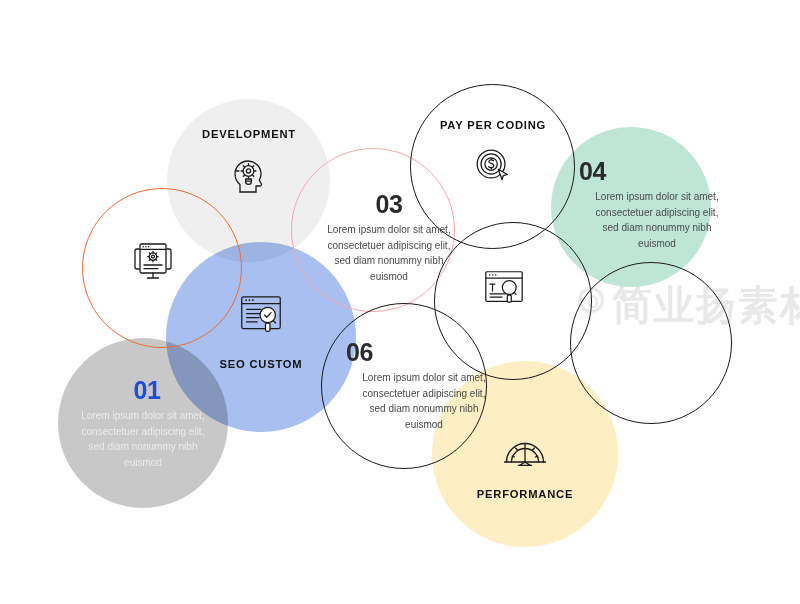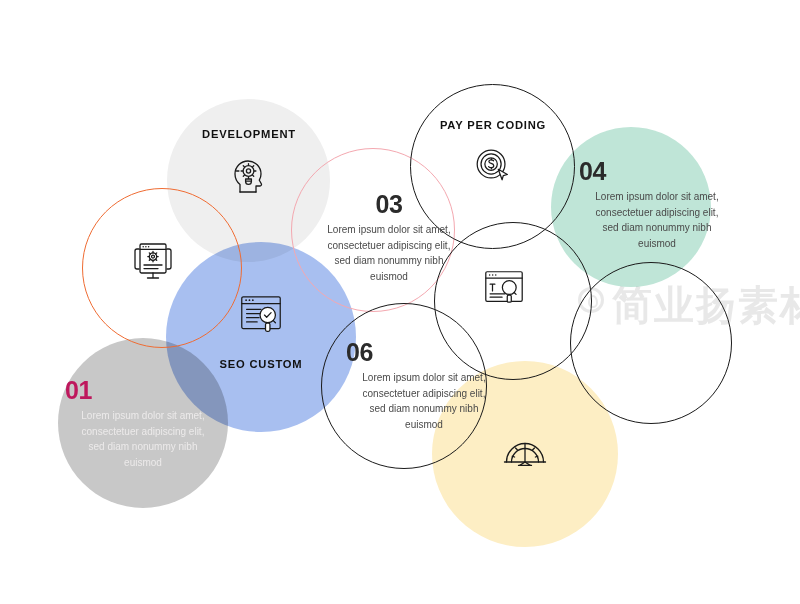--- a/index.html
+++ b/index.html
@@ -19,21 +19,21 @@
   
   .numblock{position:absolute;width:172px;text-align:center;}
   .numblock .num{
     font-size:25px;font-weight:bold;color:#2b2b2b;
     letter-spacing:-0.5px;line-height:1;margin-bottom:5px;
   }
   .numblock .body{
     font-size:10px;color:#4a4a4a;line-height:1.55;
   }
   .numblock.left-num .num{text-align:left;padding-left:8px;}
-  .numblock.ghost .num{color:#be185d;}
+  .numblock.ghost .num{color:#1d4ed8;text-align:center;}
   .numblock.ghost .body{color:#eceaea;}
 
   
   .svc{position:absolute;text-align:center;width:190px;}
   .svc .lbl{
     font-size:11.2px;font-weight:bold;color:#111111;
     letter-spacing:0.8px;white-space:nowrap;
   }
   .svc .ico{display:block;margin:0 auto;}
   .svc.icon-below .lbl{margin-bottom:11px;}
@@ -187,20 +187,21 @@
       <svg width="48" height="40" viewBox="0 0 48 40" fill="none" stroke="#1a1a1a" stroke-width="1.3" stroke-linecap="round" stroke-linejoin="round">
         <path d="M5.5 31 a18.5 18.5 0 0 1 37 0"></path>
         <path d="M10.5 31 a13.5 13.5 0 0 1 27 0"></path>
         <path d="M3.5 31 H44.5"></path>
         <path d="M24 12.5 V31"></path>
         <path d="M24 31 l-5.2 3.4 M24 31 l5.2 3.4"></path>
         <path d="M14.5 17 l1.8 1.8 M33.5 17 l-1.8 1.8 M11.2 25.2 l2.4 0.8 M36.8 25.2 l-2.4 0.8"></path>
         <path d="M17.5 34.4 H30.5"></path>
       </svg>
     </span>
+    <div class="lbl">PERFORMANCE</div>
   </div>
 
   <span class="ico" style="position:absolute;left:126px;top:234px;">
     <svg width="54" height="54" viewBox="0 0 54 54" fill="none" stroke="#1a1a1a" stroke-width="1.3" stroke-linecap="round" stroke-linejoin="round">
       <path d="M9 17 a2 2 0 0 1 2-2 h2 M9 17 v16 M9 33 a2 2 0 0 0 2 2 h2"></path>
       <path d="M45 17 a2 2 0 0 0-2-2 h-2 M45 17 v16 M45 33 a2 2 0 0 1-2 2 h-2"></path>
       <rect x="14" y="10" width="26" height="29" rx="1.4" fill="#ffffff"></rect>
       <path d="M14 15.4 H40"></path>
       <circle cx="17.2" cy="12.7" r="0.75" fill="#1a1a1a" stroke="none"></circle>
       <circle cx="19.9" cy="12.7" r="0.75" fill="#1a1a1a" stroke="none"></circle>

